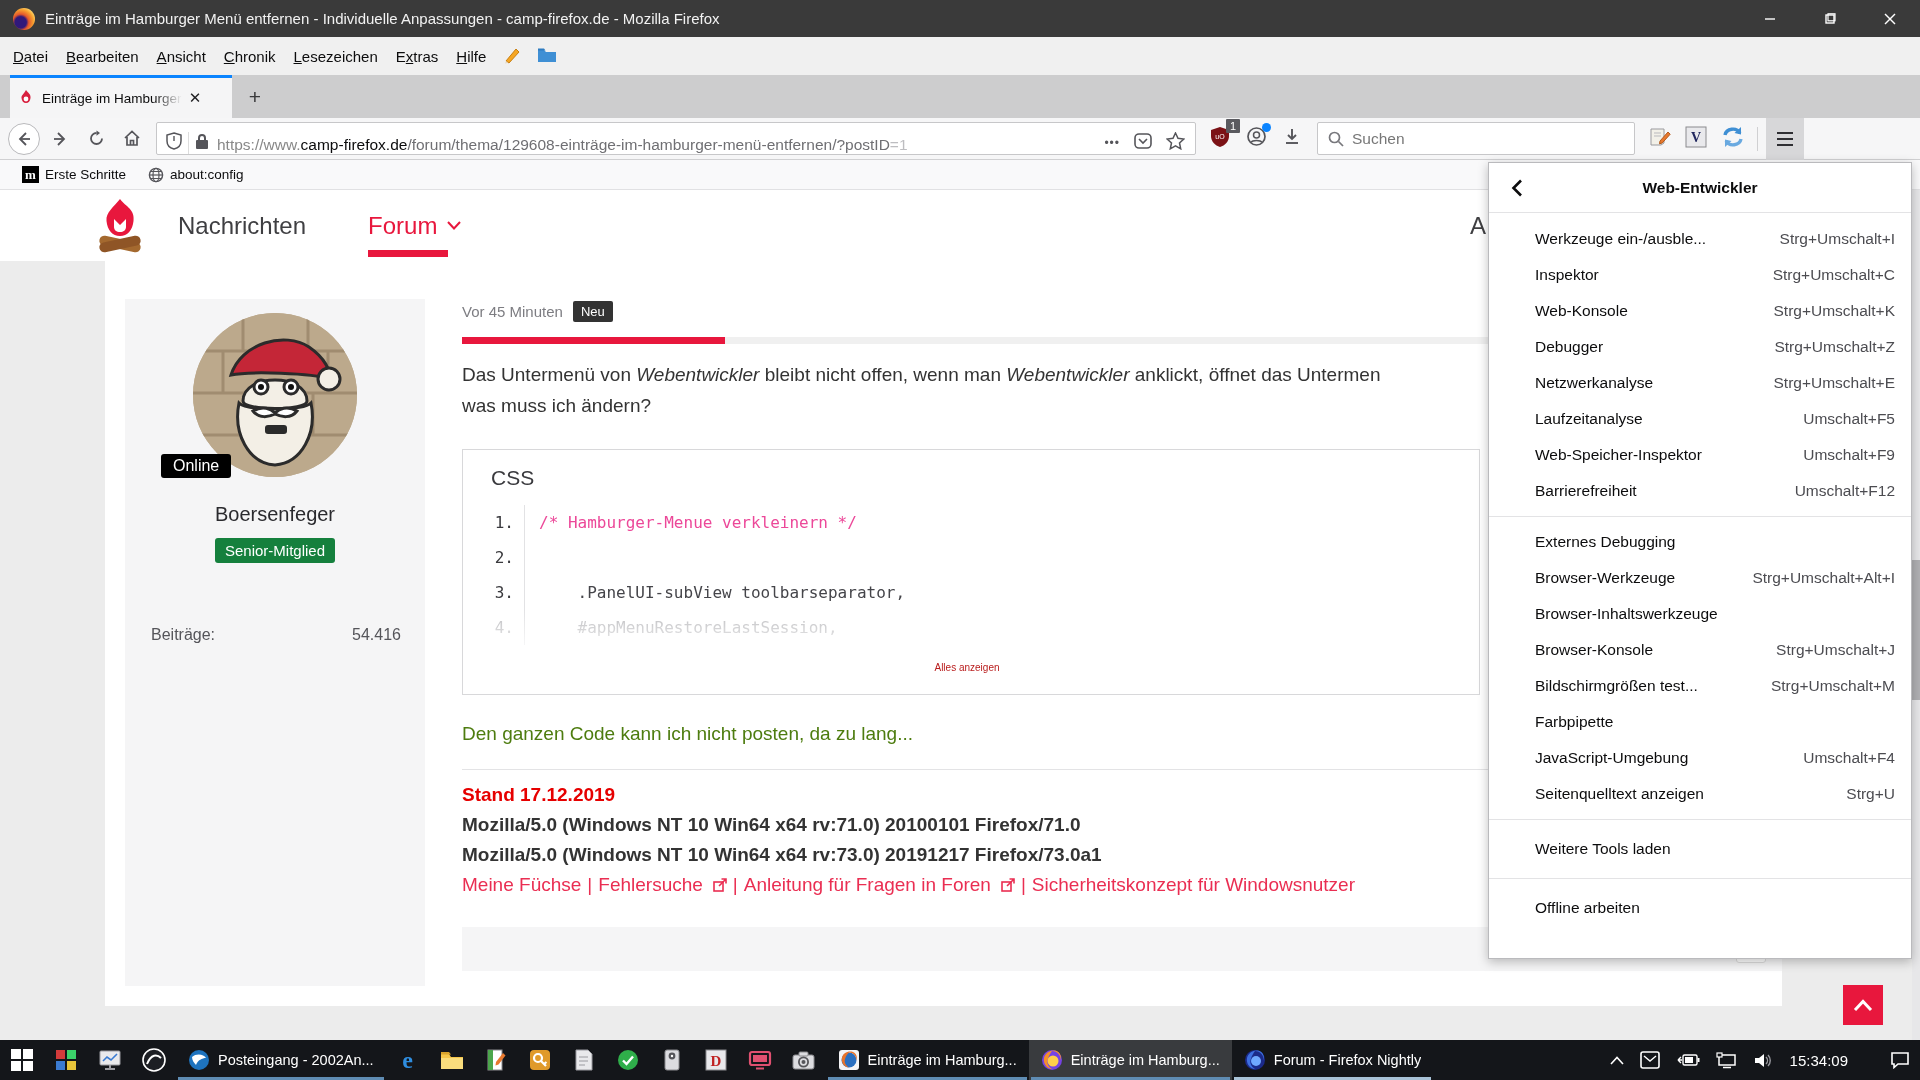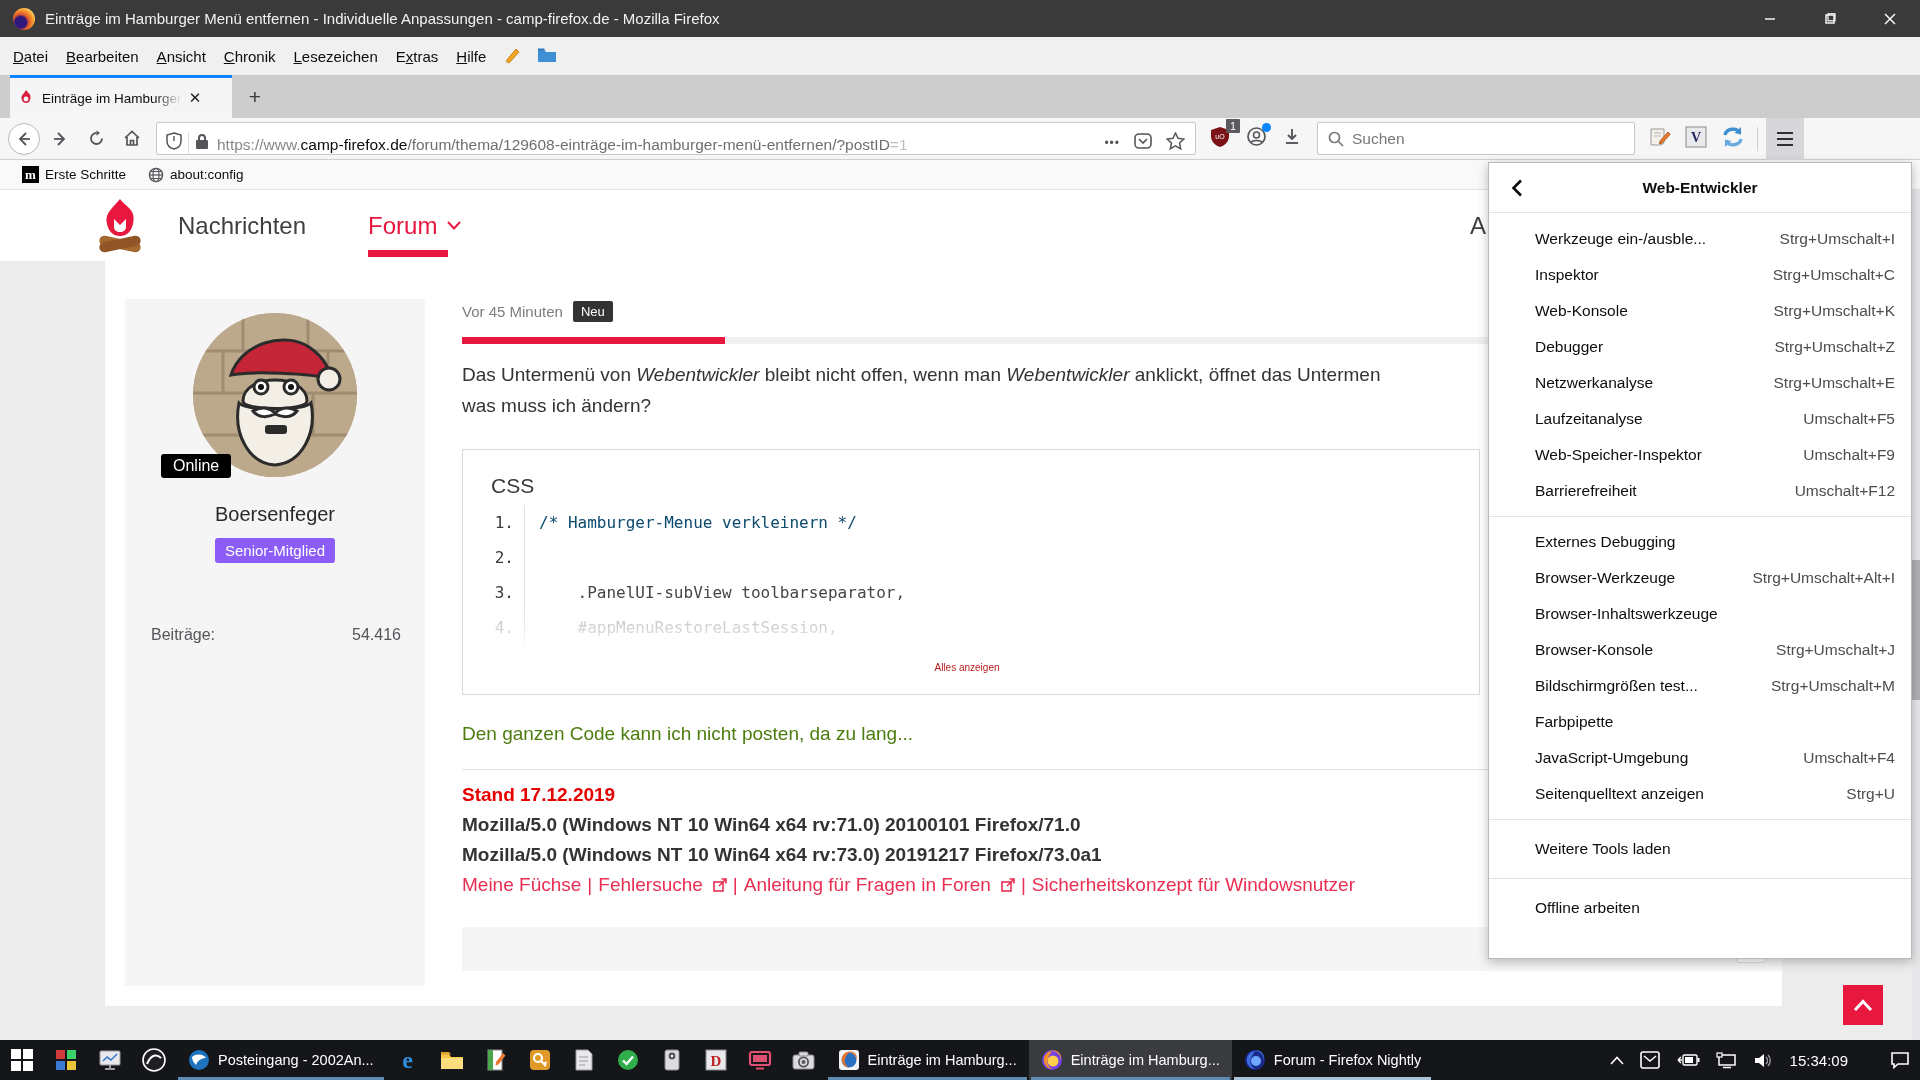--- a/index.html
+++ b/index.html
@@ -64,39 +64,39 @@
   .partialA { position:absolute; left:1470px; top:22px; font-size:24px; color:#3f3f42; }
 
   .card { position:absolute; left:105px; top:71px; width:1677px; height:745px; background:#fff; }
 
   
   .psidebar { position:absolute; left:20px; top:38px; width:300px; height:687px; background:#f5f5f6; }
   .avatar { position:absolute; left:68px; top:14px; width:164px; height:164px; border-radius:50%; overflow:hidden; background:#bca98c; }
   .online { position:absolute; left:36px; top:155px; background:#000000; color:#fff; font-size:16px; padding:3px 12px; border-radius:3px; }
   .uname { position:absolute; left:0; top:204px; width:300px; text-align:center; font-size:20px; color:#2a2a2e; }
   .rank { position:absolute; left:0; top:243px; width:300px; text-align:center; }
-  .rank span { background:#8b5cf6; color:#fff; font-size:15px; padding:4px 10px; border-radius:3px; }
+  .rank span { background:#15803d; color:#fff; font-size:15px; padding:4px 10px; border-radius:3px; }
   .statrow { position:absolute; left:26px; top:327px; width:250px; display:flex; justify-content:space-between; font-size:16px; color:#55555a; }
 
   
   .post { position:absolute; left:357px; top:0; width:1320px; }
   .meta { position:absolute; left:0; top:40px; display:flex; align-items:center; gap:10px; }
   .metatime { color:#7d7d82; font-size:15px; }
   .neubadge { background:#333; color:#fff; font-size:13px; padding:3px 8px; border-radius:2px; }
   .progress { position:absolute; left:0; top:76px; width:1320px; height:7px; background:#f0f0f0; }
   .progress .fill { height:7px; background:#e8173d; width:263px; }
   .ptext { position:absolute; left:0; top:98px; font-size:19px; color:#333; line-height:31px; width:1320px; }
   .ptext i { font-style:italic; }
 
   .codebox { position:absolute; left:0; top:188px; width:1018px; height:246px; border:1px solid #d8d8da; background:#fff; }
-  .codehead { position:absolute; left:28px; top:24px; font-size:21px; color:#3a3a3e; }
+  .codehead { position:absolute; left:28px; top:16px; font-size:21px; color:#3a3a3e; }
   .codeline { position:absolute; left:0; width:100%; height:35px; display:flex; align-items:center; font-family:"DejaVu Sans Mono","Liberation Mono",monospace; font-size:16px; }
   .lnum { width:62px; text-align:right; padding-right:10px; color:#3a3a3e; border-right:1px solid #e2e2e4; align-self:stretch; display:flex; align-items:center; justify-content:flex-end; }
   .lcode { padding-left:14px; white-space:pre; }
-  .c-comment { color:#0c4a6e; } .c-plain { color:#45454a; } .c-faded { color:#bcbcbf; }
+  .c-comment { color:#ec4899; } .c-plain { color:#45454a; } .c-faded { color:#bcbcbf; }
   .codefade { position:absolute; left:1px; right:1px; top:160px; height:60px; background:linear-gradient(rgba(255,255,255,0), #fff 85%); }
   .showall { position:absolute; left:0; right:8px; top:212px; text-align:center; font-size:10px; color:#b91c1c; }
 
   .moreline { position:absolute; left:0; top:462px; font-size:19px; color:#4d7c0f; }
   .hr1 { position:absolute; left:0; top:508px; width:1320px; height:1px; background:#e3e3e5; }
   .stand { position:absolute; left:0; top:523px; font-size:19px; font-weight:bold; color:#e60000; }
   .ua1 { position:absolute; left:0; top:553px; font-size:19px; font-weight:bold; color:#333; }
   .ua2 { position:absolute; left:0; top:583px; font-size:19px; font-weight:bold; color:#333; }
   .siglinks { position:absolute; left:0; top:613px; font-size:19px; color:#ea2e52; display:flex; align-items:center; gap:6px; }
   .extic { display:inline-block; margin-left:4px; }

